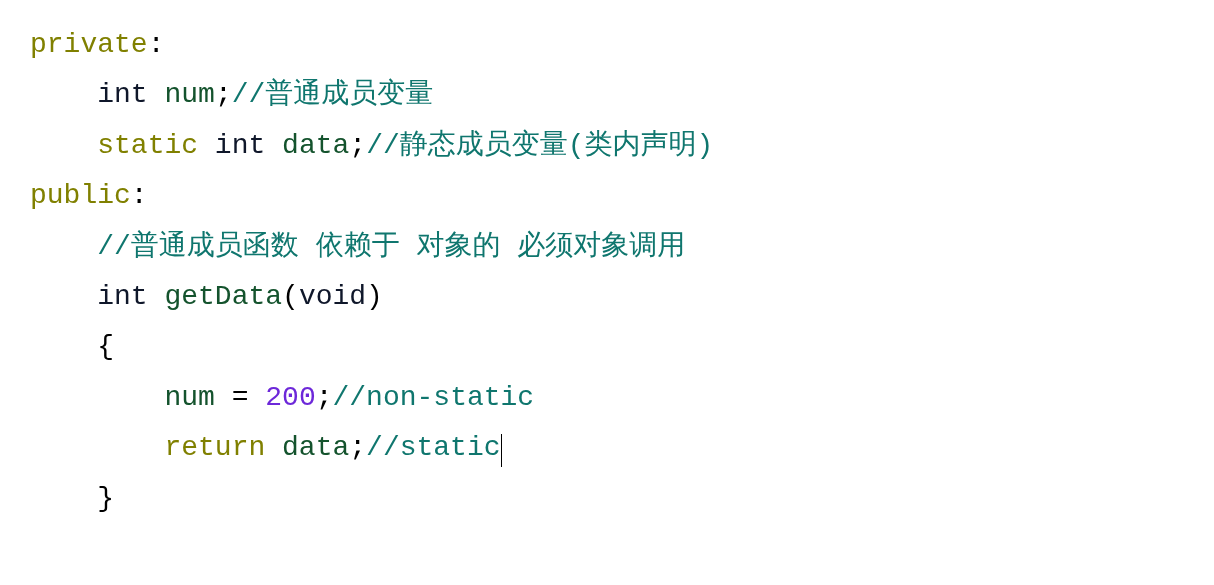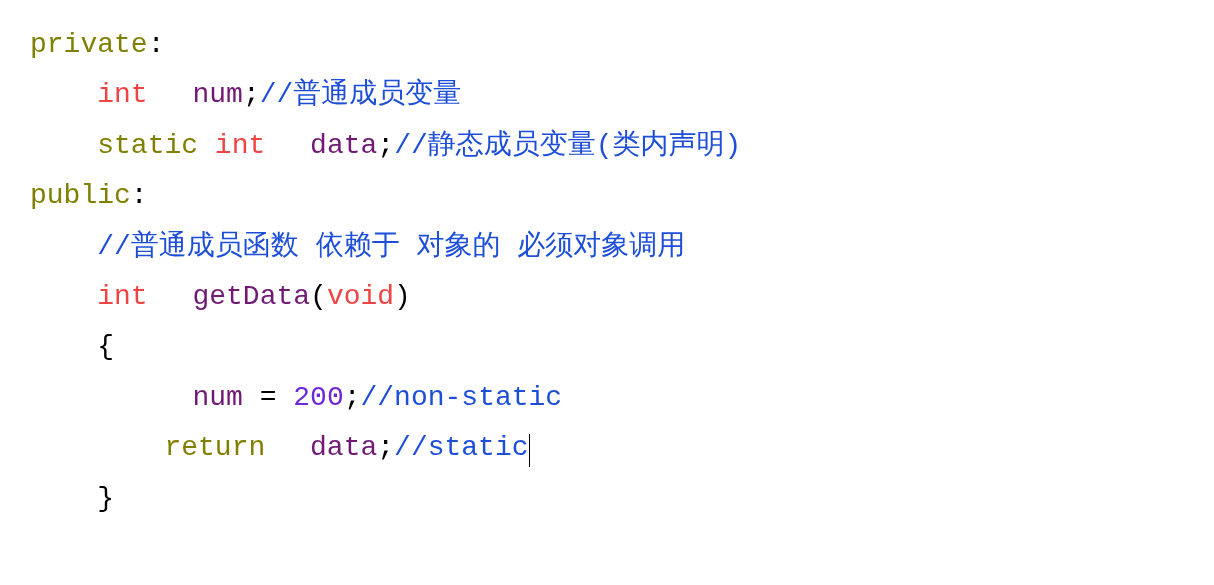--- a/index.html
+++ b/index.html
@@ -11,28 +11,27 @@
       line-height: 1.8;
     }
     .code-container {
       padding: 20px 16px 20px 30px;
       white-space: pre;
     }
     .keyword {
       color: #808000;
     }
     .identifier {
-      color: #701a75;
-      margin-left: 28px;
+      color: #14532d;
     }
     .type {
-      color: #ef4444;
+      color: #0f172a;
     }
     .comment {
-      color: #1d4ed8;
+      color: #0f766e;
     }
     .number {
       color: #6d28d9;
     }
     .punct {
       color: #000000;
     }
     .line {
       display: block;
     }

